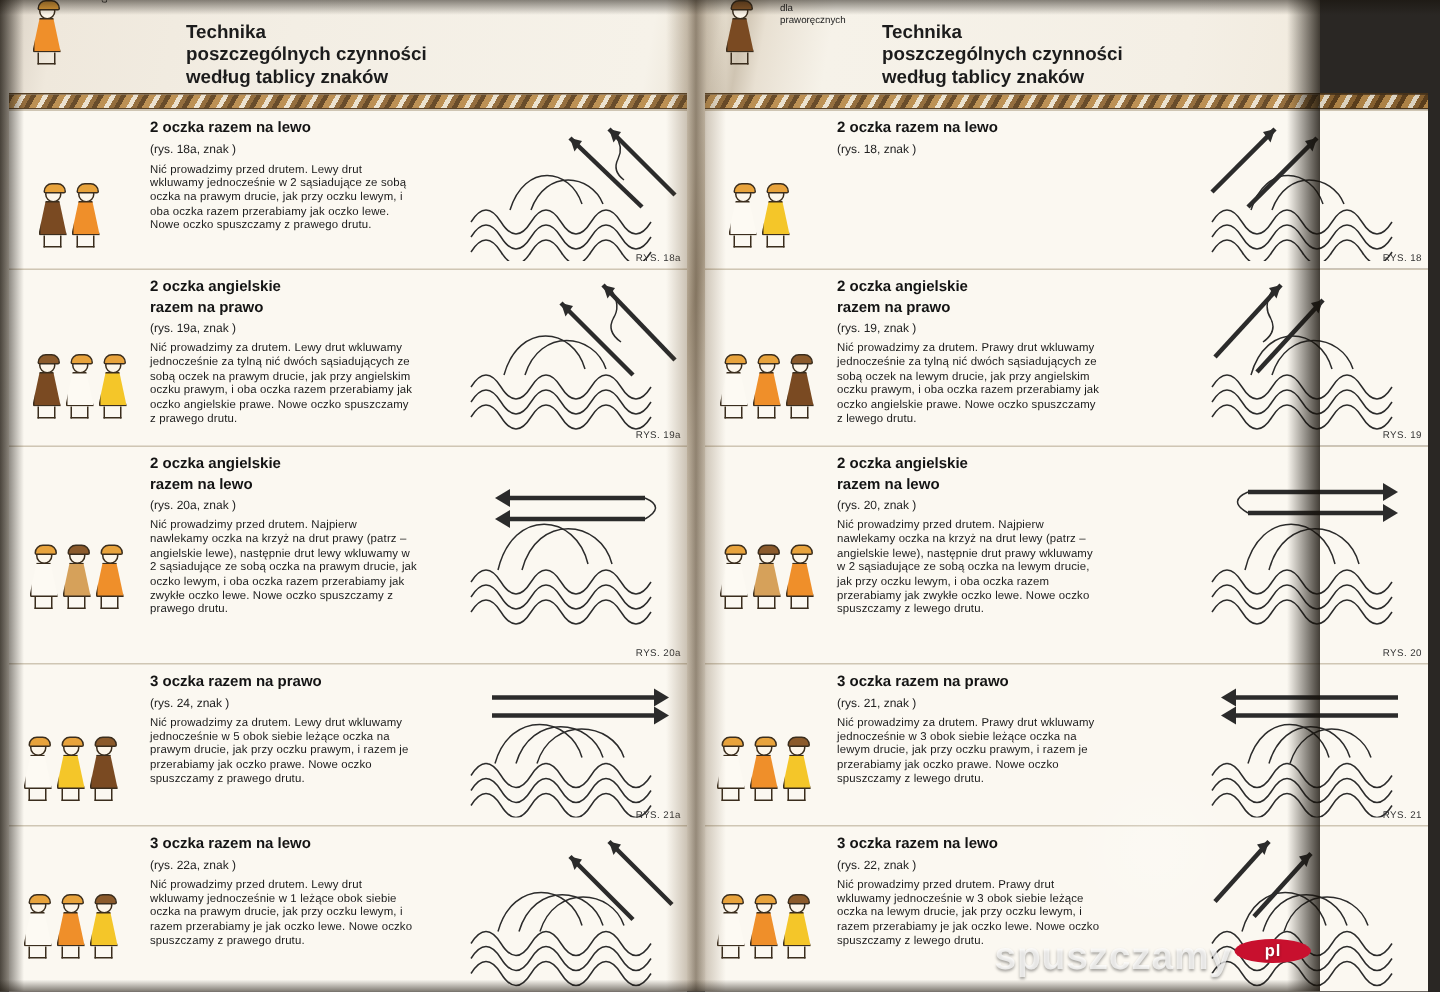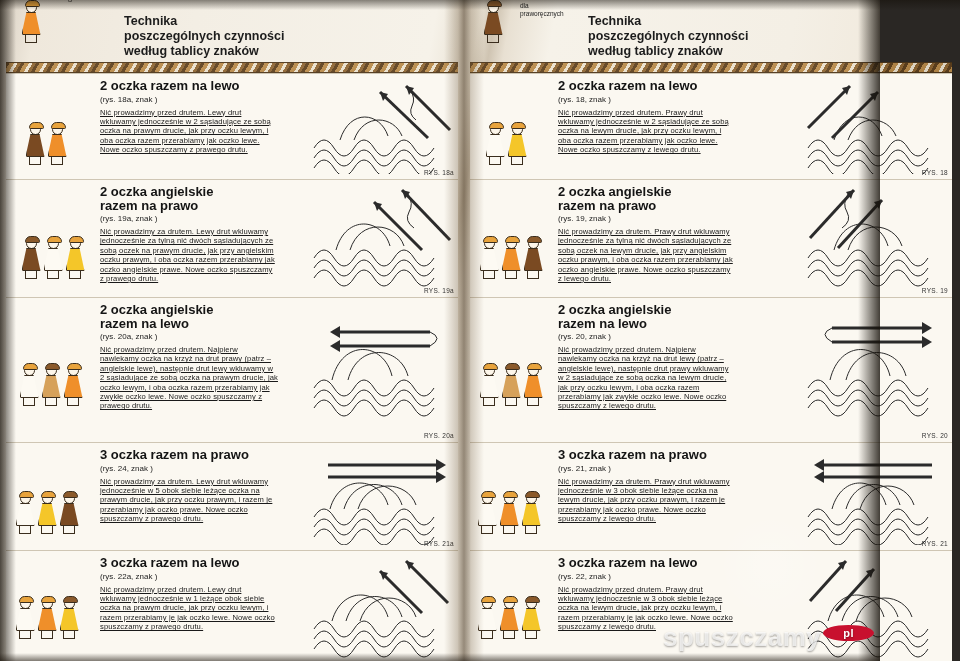--- a/index.html
+++ b/index.html
@@ -109,38 +109,37 @@
   .diagram {
     width: 150px;
     flex: 0 0 150px;
     position: relative;
   }
   .right-col .dolls { width: 86px; flex: 0 0 86px; }
   .right-col .diagram { width: 150px; flex: 0 0 150px; }
 
   .e-title {
     font-weight: bold;
-    font-size: 13px;
+    font-size: 10px;
     line-height: 13.5px;
     color: #141414;
     margin-bottom: 2px;
   }
   .e-sym {
     font-size: 8px;
     line-height: 10px;
     color: #222;
     margin-bottom: 3px;
   }
   .e-body {
     font-size: 7.6px;
     line-height: 9.4px;
     color: #1a1a1a;
     letter-spacing: .1px;
     max-width: 178px;
-    text-decoration: underline;
   }
   .rys-label {
     position: absolute;
     right: 4px;
     bottom: 3px;
     font-size: 6.5px;
     color: #333;
     letter-spacing: .3px;
   }
 
@@ -532,21 +531,20 @@
             <div class="head">
                 <div class="hair"></div>
               </div>
               <div class="body c-yellow"></div>
               <div class="legs"></div>
           </div>
         </div>
         <div class="textcol">
           <div class="e-title" style="white-space:pre-line;">2 oczka razem na lewo</div>
           <div class="e-sym"><span>(rys. 18, znak  )</span></div>
-          <div class="e-body">Nić prowadzimy przed drutem. Prawy drut wkluwamy jednocześnie w 2 sąsiadujące ze sobą oczka na lewym drucie, jak przy oczku lewym, i oba oczka razem przerabiamy jak oczko lewe. Nowe oczko spuszczamy z lewego drutu.</div>
         </div>
         <div class="diagram">
           <svg width="146" height="96" viewBox="0 0 146 96">
             <g fill="none" stroke="#2b2b2b" stroke-width="1">
               <path d="M4 70 q10 -16 20 0 q10 16 20 0 q10 -16 20 0 q10 16 20 0 q10 -16 20 0 q10 16 20 0"></path>
               <path d="M4 80 q10 -16 20 0 q10 16 20 0 q10 -16 20 0 q10 16 20 0 q10 -16 20 0 q10 16 20 0"></path>
               <path d="M4 90 q10 -16 20 0 q10 16 20 0 q10 -16 20 0 q10 16 20 0 q10 -16 20 0 q10 16 20 0"></path>
               <path d="M30 62 C40 30 70 34 78 58"></path>
               <path d="M44 62 C54 34 84 38 92 58"></path>
               <path d="M46 8 L4 50" stroke-width="3"></path>

